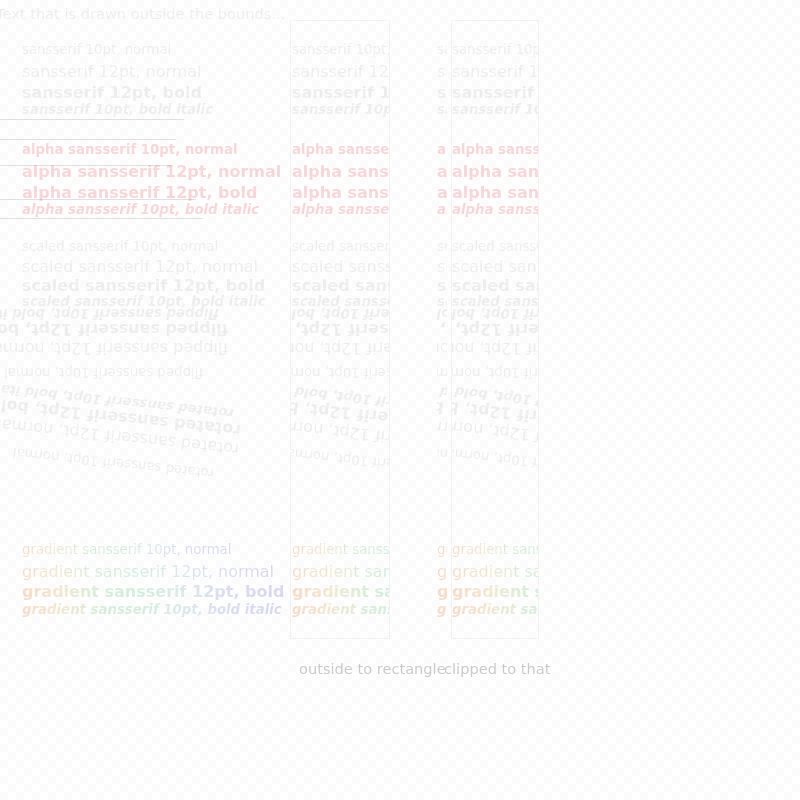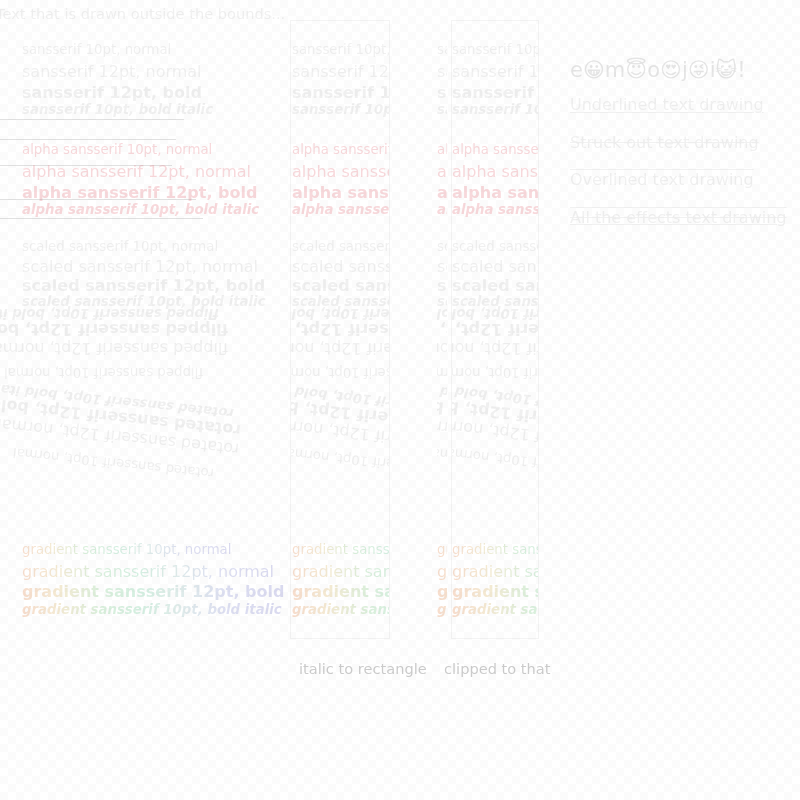--- a/index.html
+++ b/index.html
@@ -41,21 +41,21 @@
   .t10  { font-size: 13.3px; }
   .t12  { font-size: 16px; }
   .t10b { font-size: 13.3px; font-weight: bold; font-style: italic; }
   .t12b { font-size: 16px; font-weight: bold; }
 
   .grey  { color: #808080; }
   .pink  { color: #e8808a; }
 
   
   .faint      { opacity: 0.115; }
-  .faint-pink { opacity: 0.30; }
+  .faint-pink { opacity: 0.30; font-weight: bold; }
   .faint-grad { opacity: 0.33; }
   .faint-emoji{ opacity: 0.22; }
 
   
   #col-plain {
     position: absolute;
     left: 0; top: 0; width: 300px; height: 660px;
   }
   #col-rect {
     position: absolute;
@@ -268,24 +268,17 @@
       <div class="abs faint grey t12  rot" style="left:668px; top:459px;">rotated sansserif 12pt, normal</div>
       <div class="abs faint grey t10  rot" style="left:643px; top:481px;">rotated sansserif 10pt, normal</div>
 
       <div class="abs faint-grad grad t10" style="left:452px; top:542px;">gradient sansserif 10pt, normal</div>
       <div class="abs faint-grad grad t12" style="left:452px; top:562px;">gradient sansserif 12pt, normal</div>
       <div class="abs faint-grad grad t12b" style="left:452px; top:582px;">gradient sansserif 12pt, bold</div>
       <div class="abs faint-grad grad t10b" style="left:452px; top:602px;">gradient sansserif 10pt, bold italic</div>
     </div>
   </div>
 
-  <div class="caption" style="left:299px; top:660px;">italic to rectangle</div>
+  <div class="caption" style="left:299px; top:660px;">outside to rectangle</div>
   <div class="caption" style="left:444px; top:660px;">clipped to that</div>
 
-  <div id="effects">
-    <div id="emoji-line" class="faint-emoji">e😀m😇o😍j😜i😺!</div>
-    <div class="line faint u">Underlined text drawing</div>
-    <div class="line faint s">Struck out text drawing</div>
-    <div class="line faint o">Overlined text drawing</div>
-    <div class="line faint all">All the effects text drawing</div>
-  </div>
 
 </div>
 
 </body></html>

